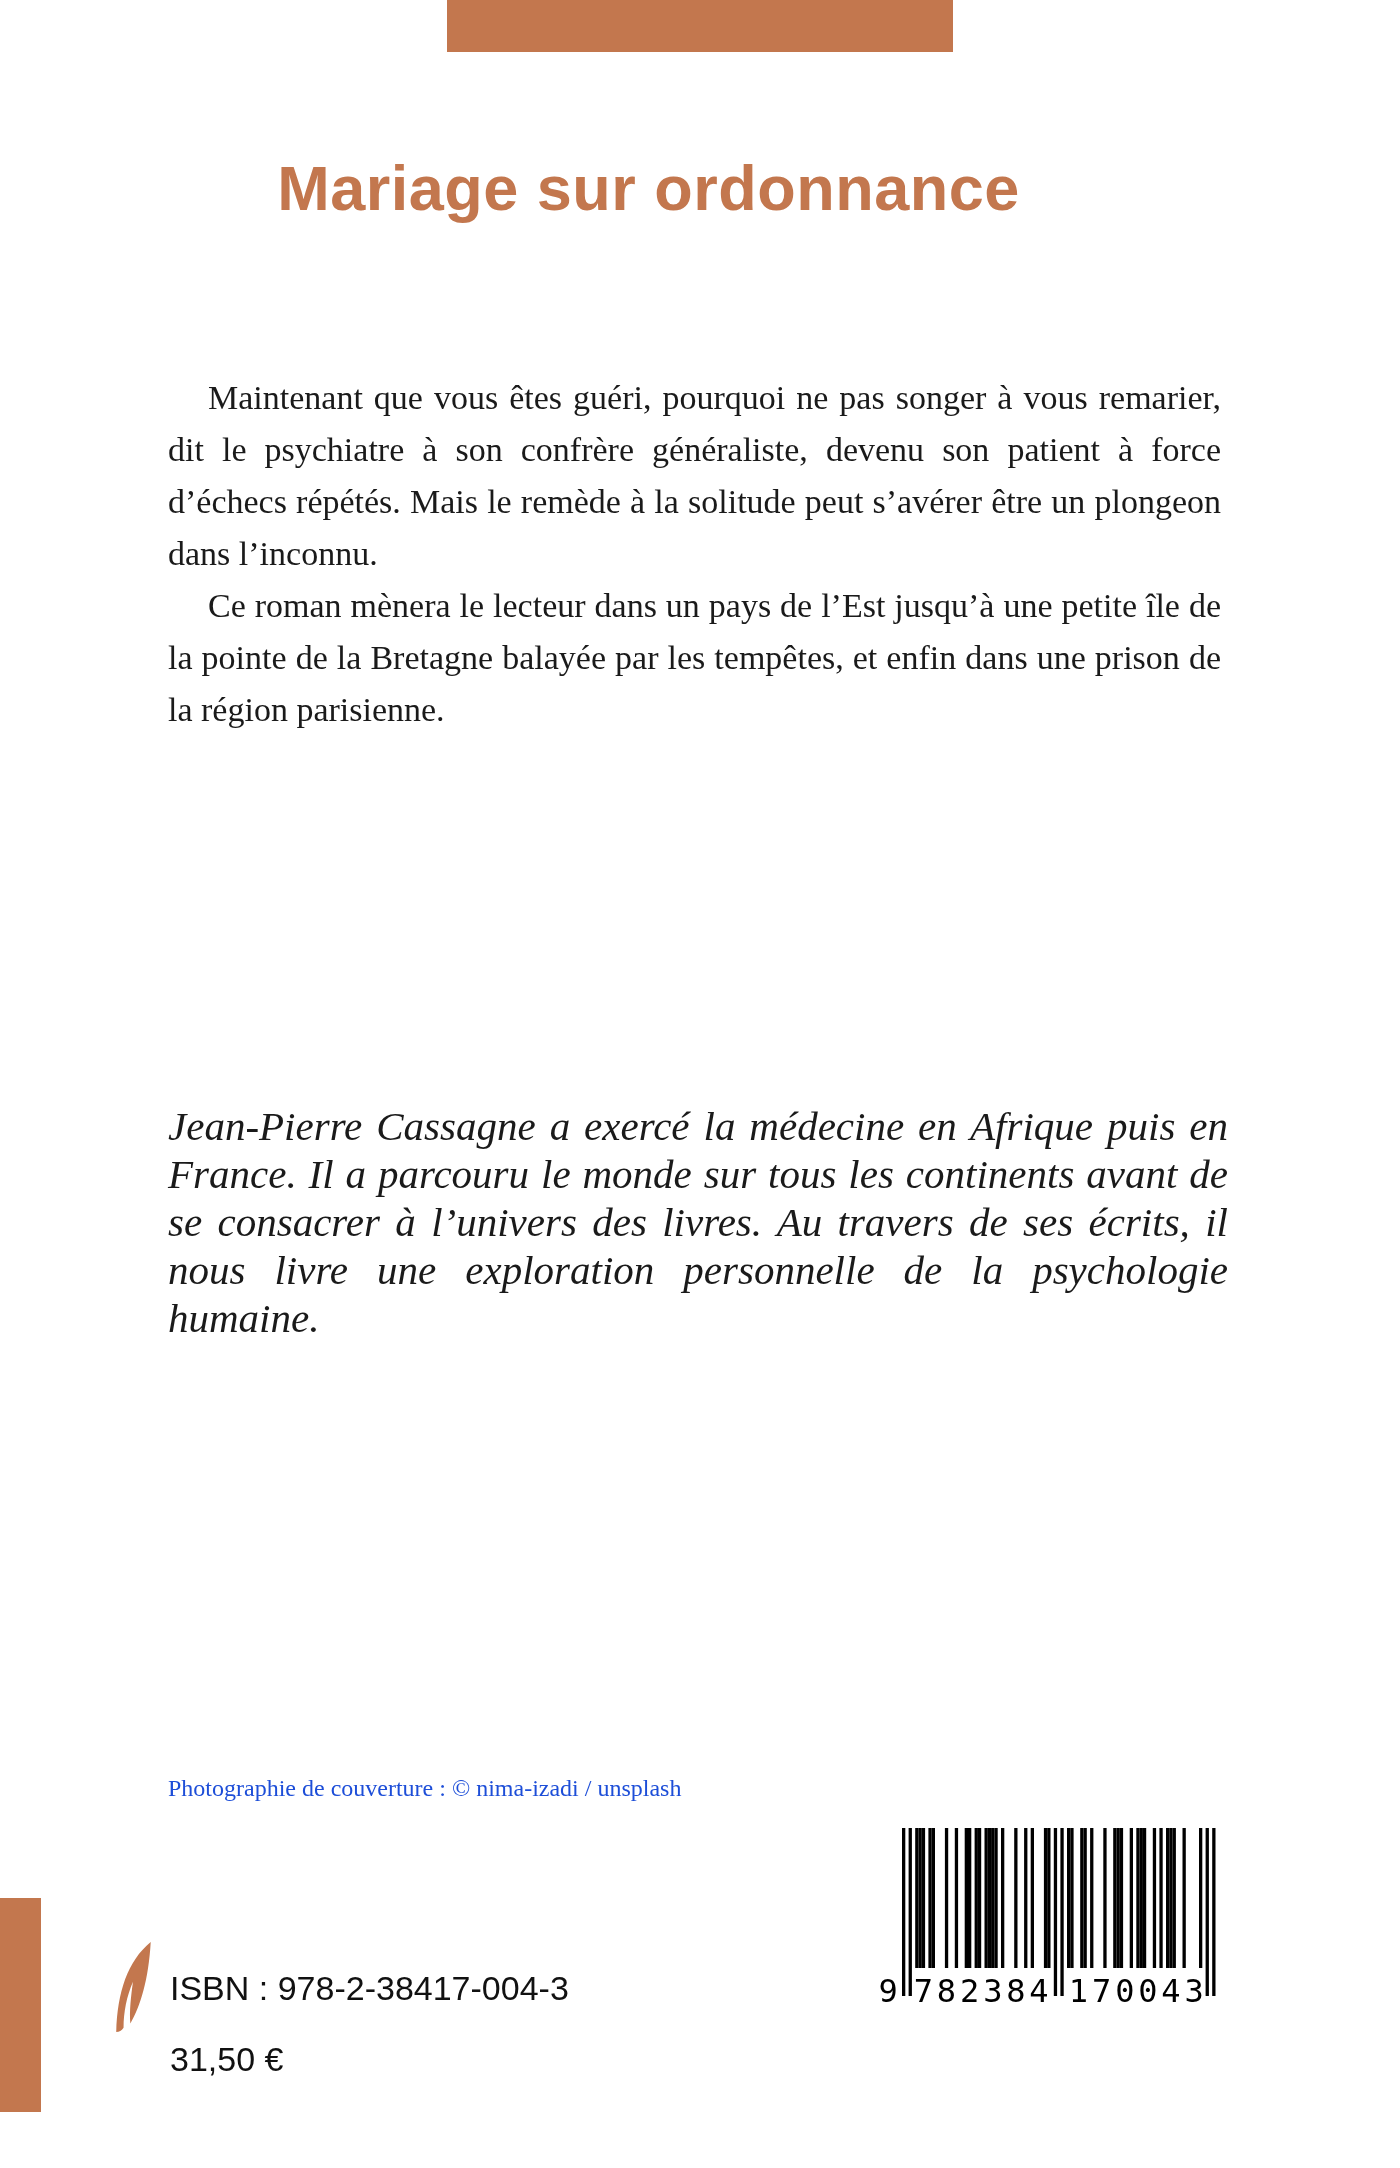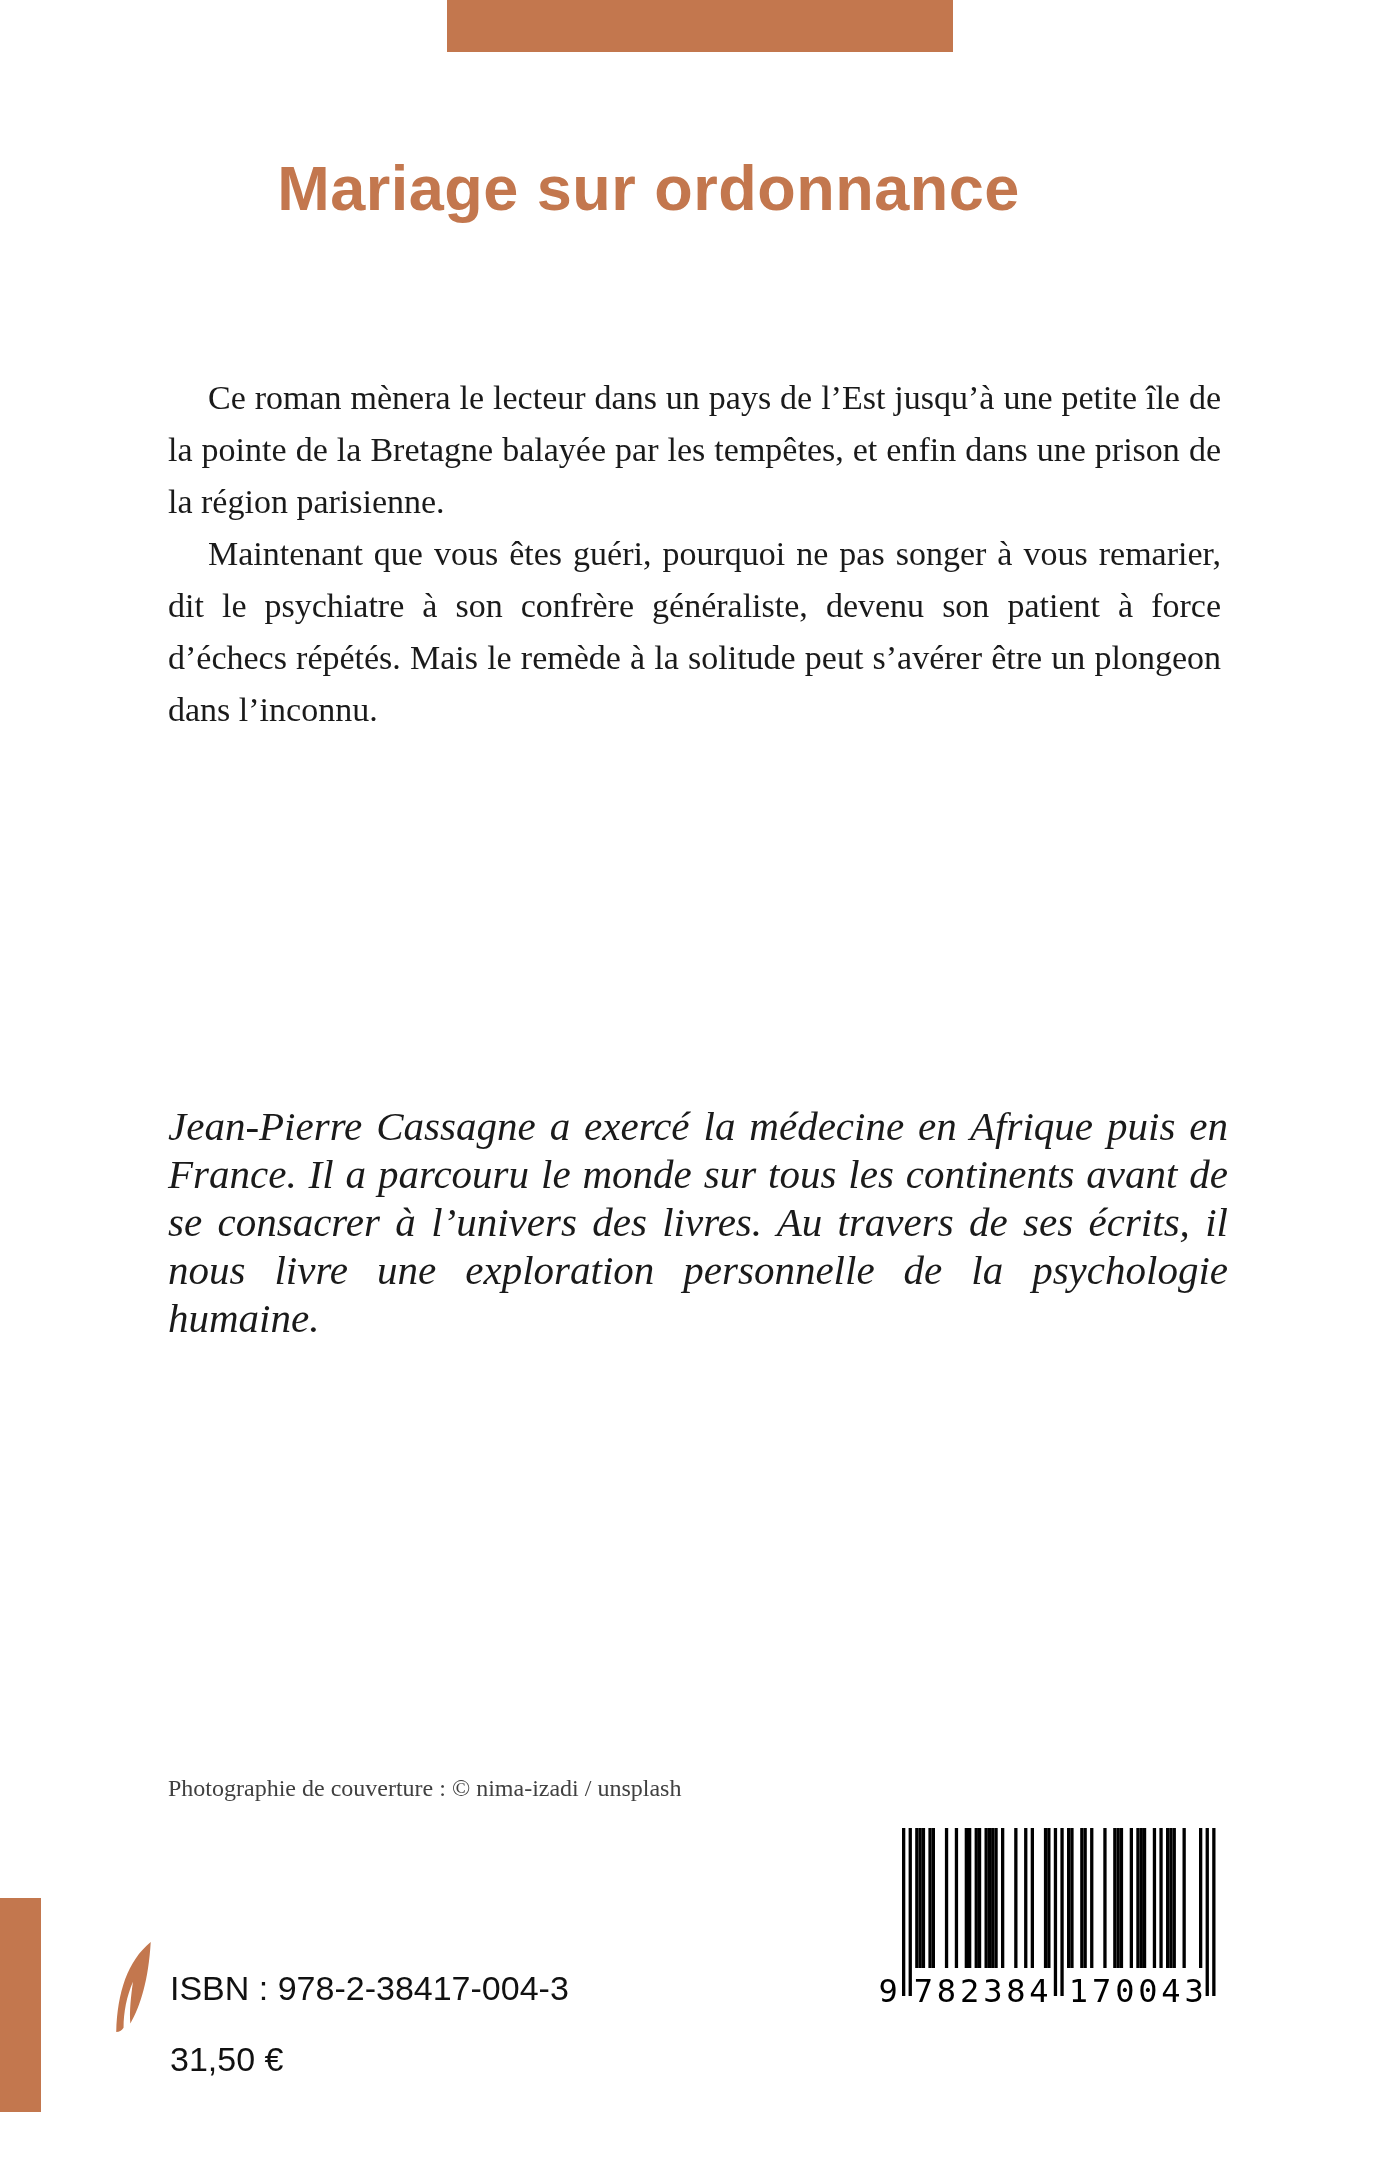--- a/index.html
+++ b/index.html
@@ -45,21 +45,21 @@
     font-size:41px;
     line-height:48px;
     text-align:justify;
     color:#1a1a1a;
   }
   .bio p { margin:0; }
   .credits {
     position:absolute;
     left:168px; top:1775px;
     font-size:24px;
-    color:#404040;
+    color:#1d4ed8;
   }
   .left-strip {
     position:absolute;
     left:0; top:1898px;
     width:41px; height:214px;
     background:var(--accent,#c3774e);
   }
   .feather {
     position:absolute;
     left:110px; top:1940px;
@@ -83,22 +83,22 @@
 </head>
 <body>
 
 <div class="page">
 
   <div class="top-bar"></div>
 
   <div class="title">Mariage sur ordonnance</div>
 
   <div class="synopsis">
+    <p>Maintenant que vous êtes guéri, pourquoi ne pas songer à vous remarier, dit le psychiatre à son confrère généraliste, devenu son patient à force d’échecs répétés. Mais le remède à la solitude peut s’avérer être un plongeon dans l’inconnu.</p>
     <p>Ce roman mènera le lecteur dans un pays de l’Est jusqu’à une petite île de la pointe de la Bretagne balayée par les tempêtes, et enfin dans une prison de la région parisienne.</p>
-    <p>Maintenant que vous êtes guéri, pourquoi ne pas songer à vous remarier, dit le psychiatre à son confrère généraliste, devenu son patient à force d’échecs répétés. Mais le remède à la solitude peut s’avérer être un plongeon dans l’inconnu.</p>
   </div>
 
   <div class="bio">
     <p>Jean-Pierre Cassagne a exercé la médecine en Afrique puis en France. Il a parcouru le monde sur tous les continents avant de se consacrer à l’univers des livres. Au travers de ses écrits, il nous livre une exploration personnelle de la psychologie humaine.</p>
   </div>
 
   <div class="credits">Photographie de couverture : © nima-izadi / unsplash</div>
 
   <div class="left-strip"></div>
 

